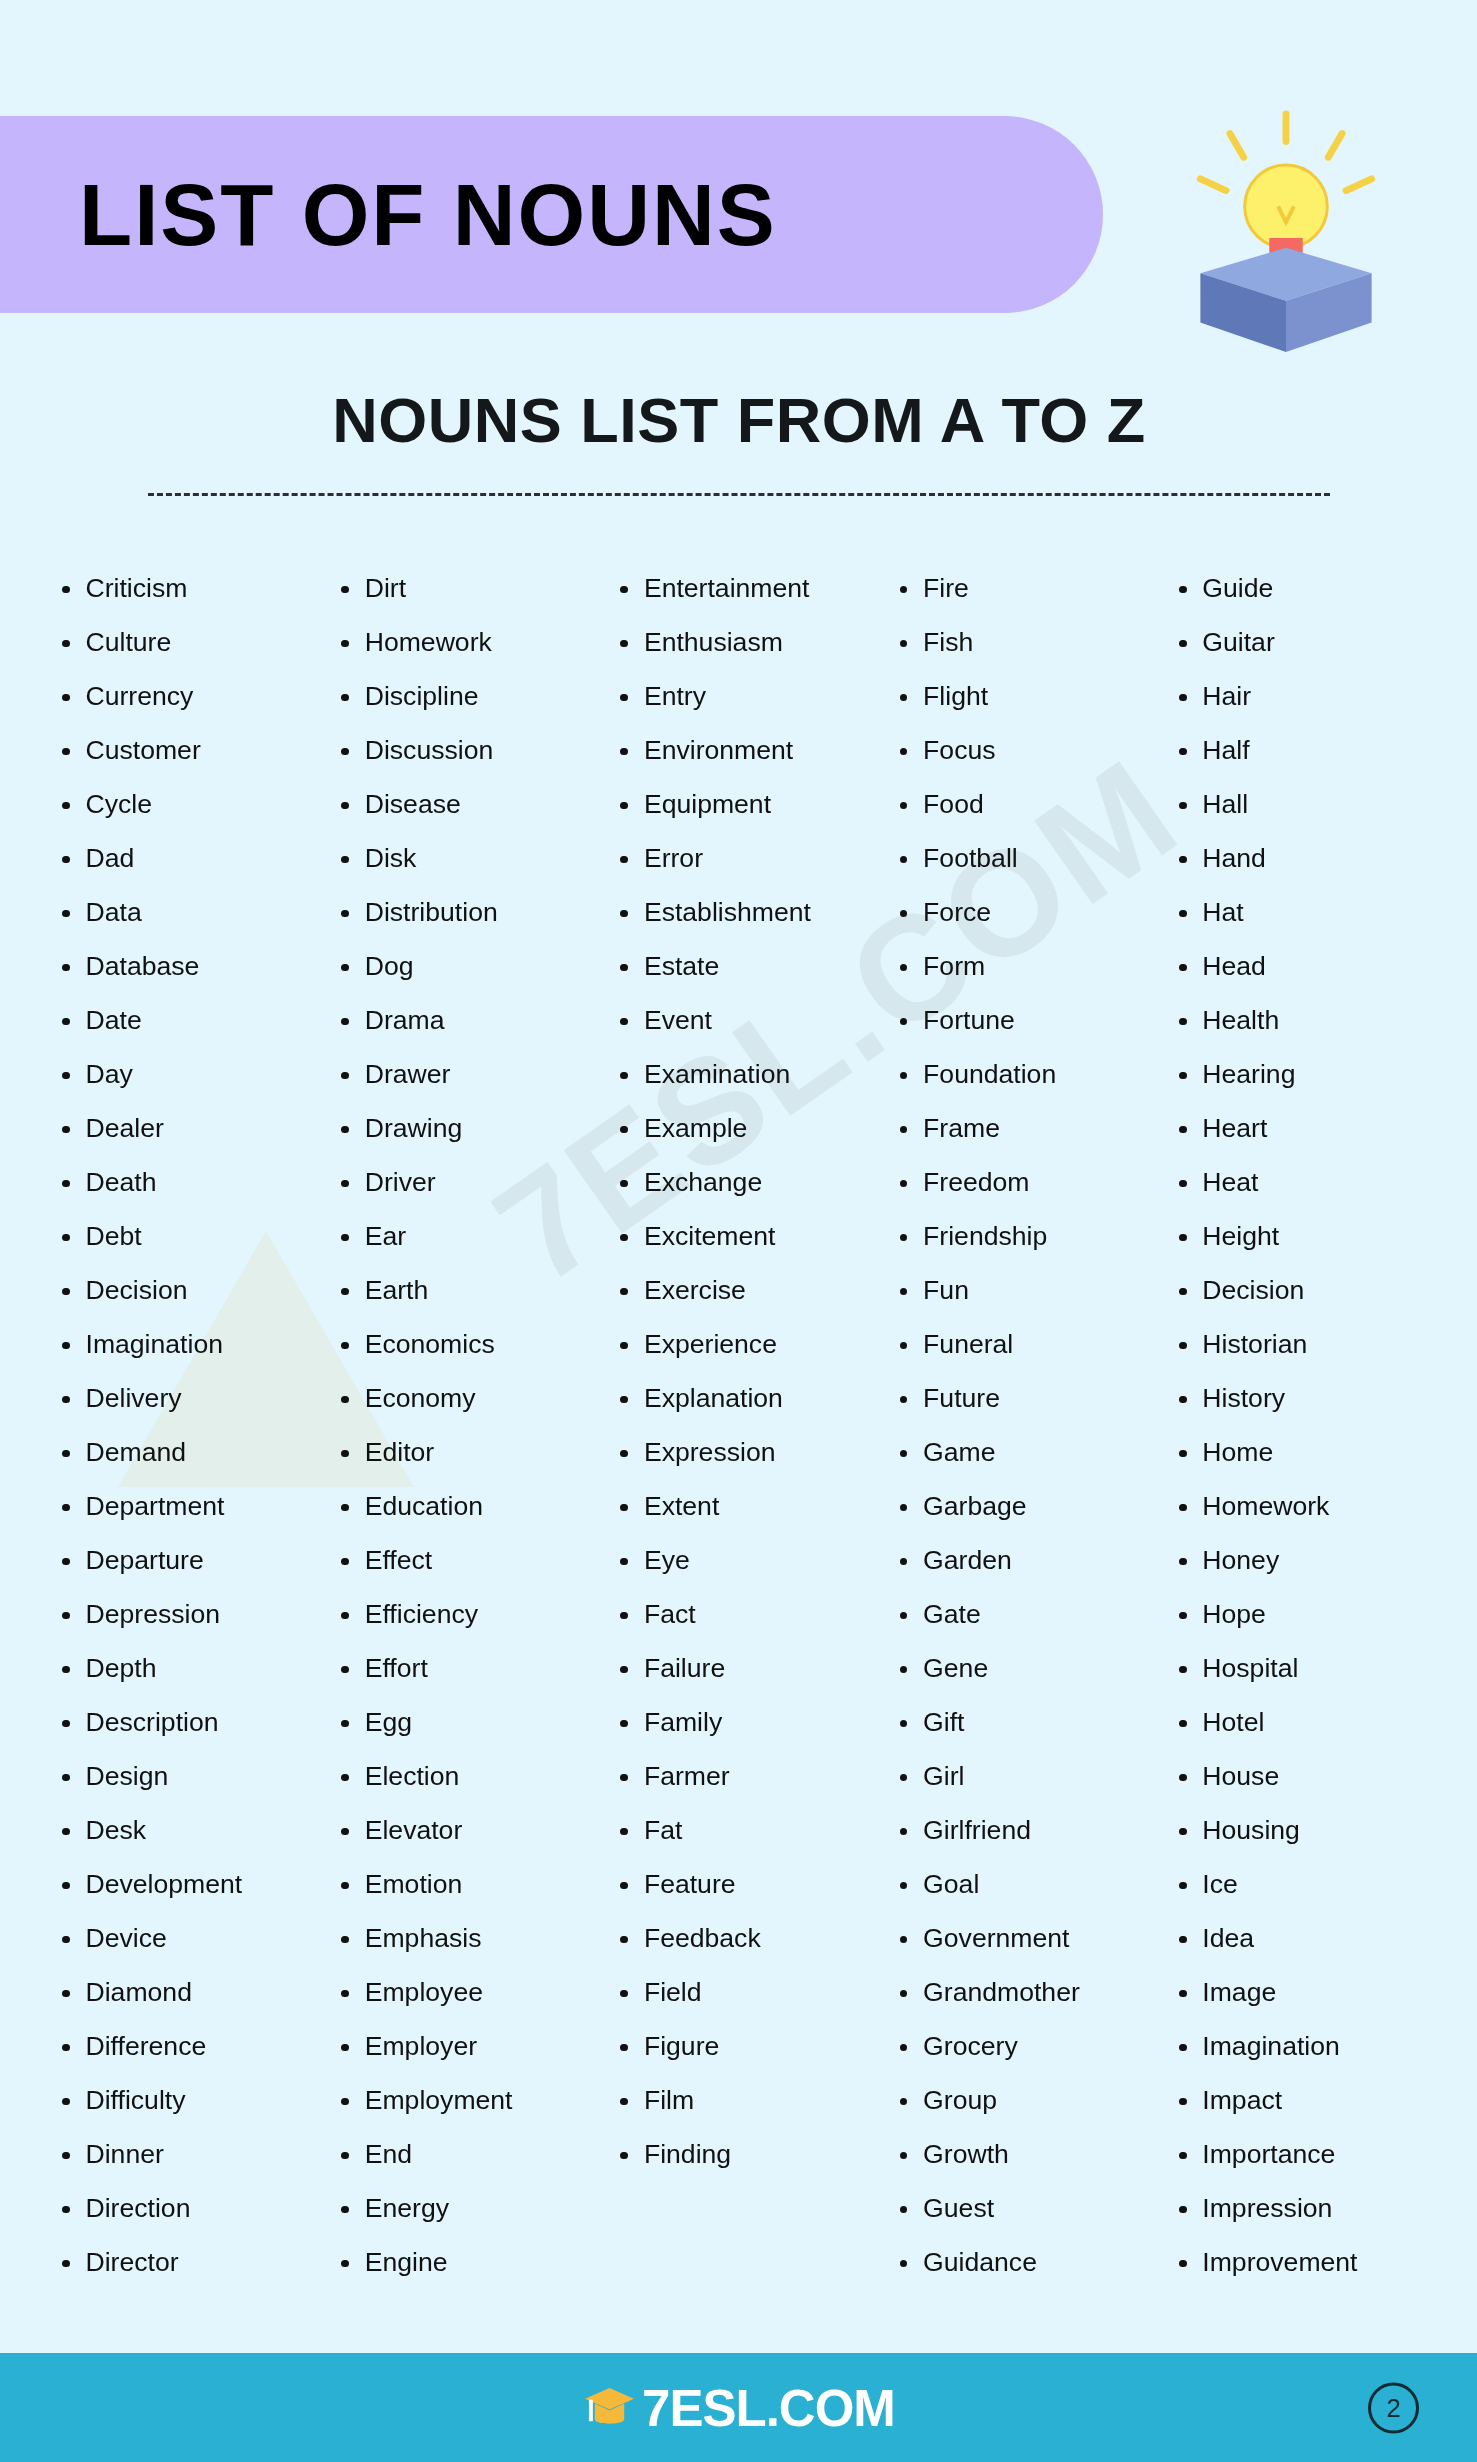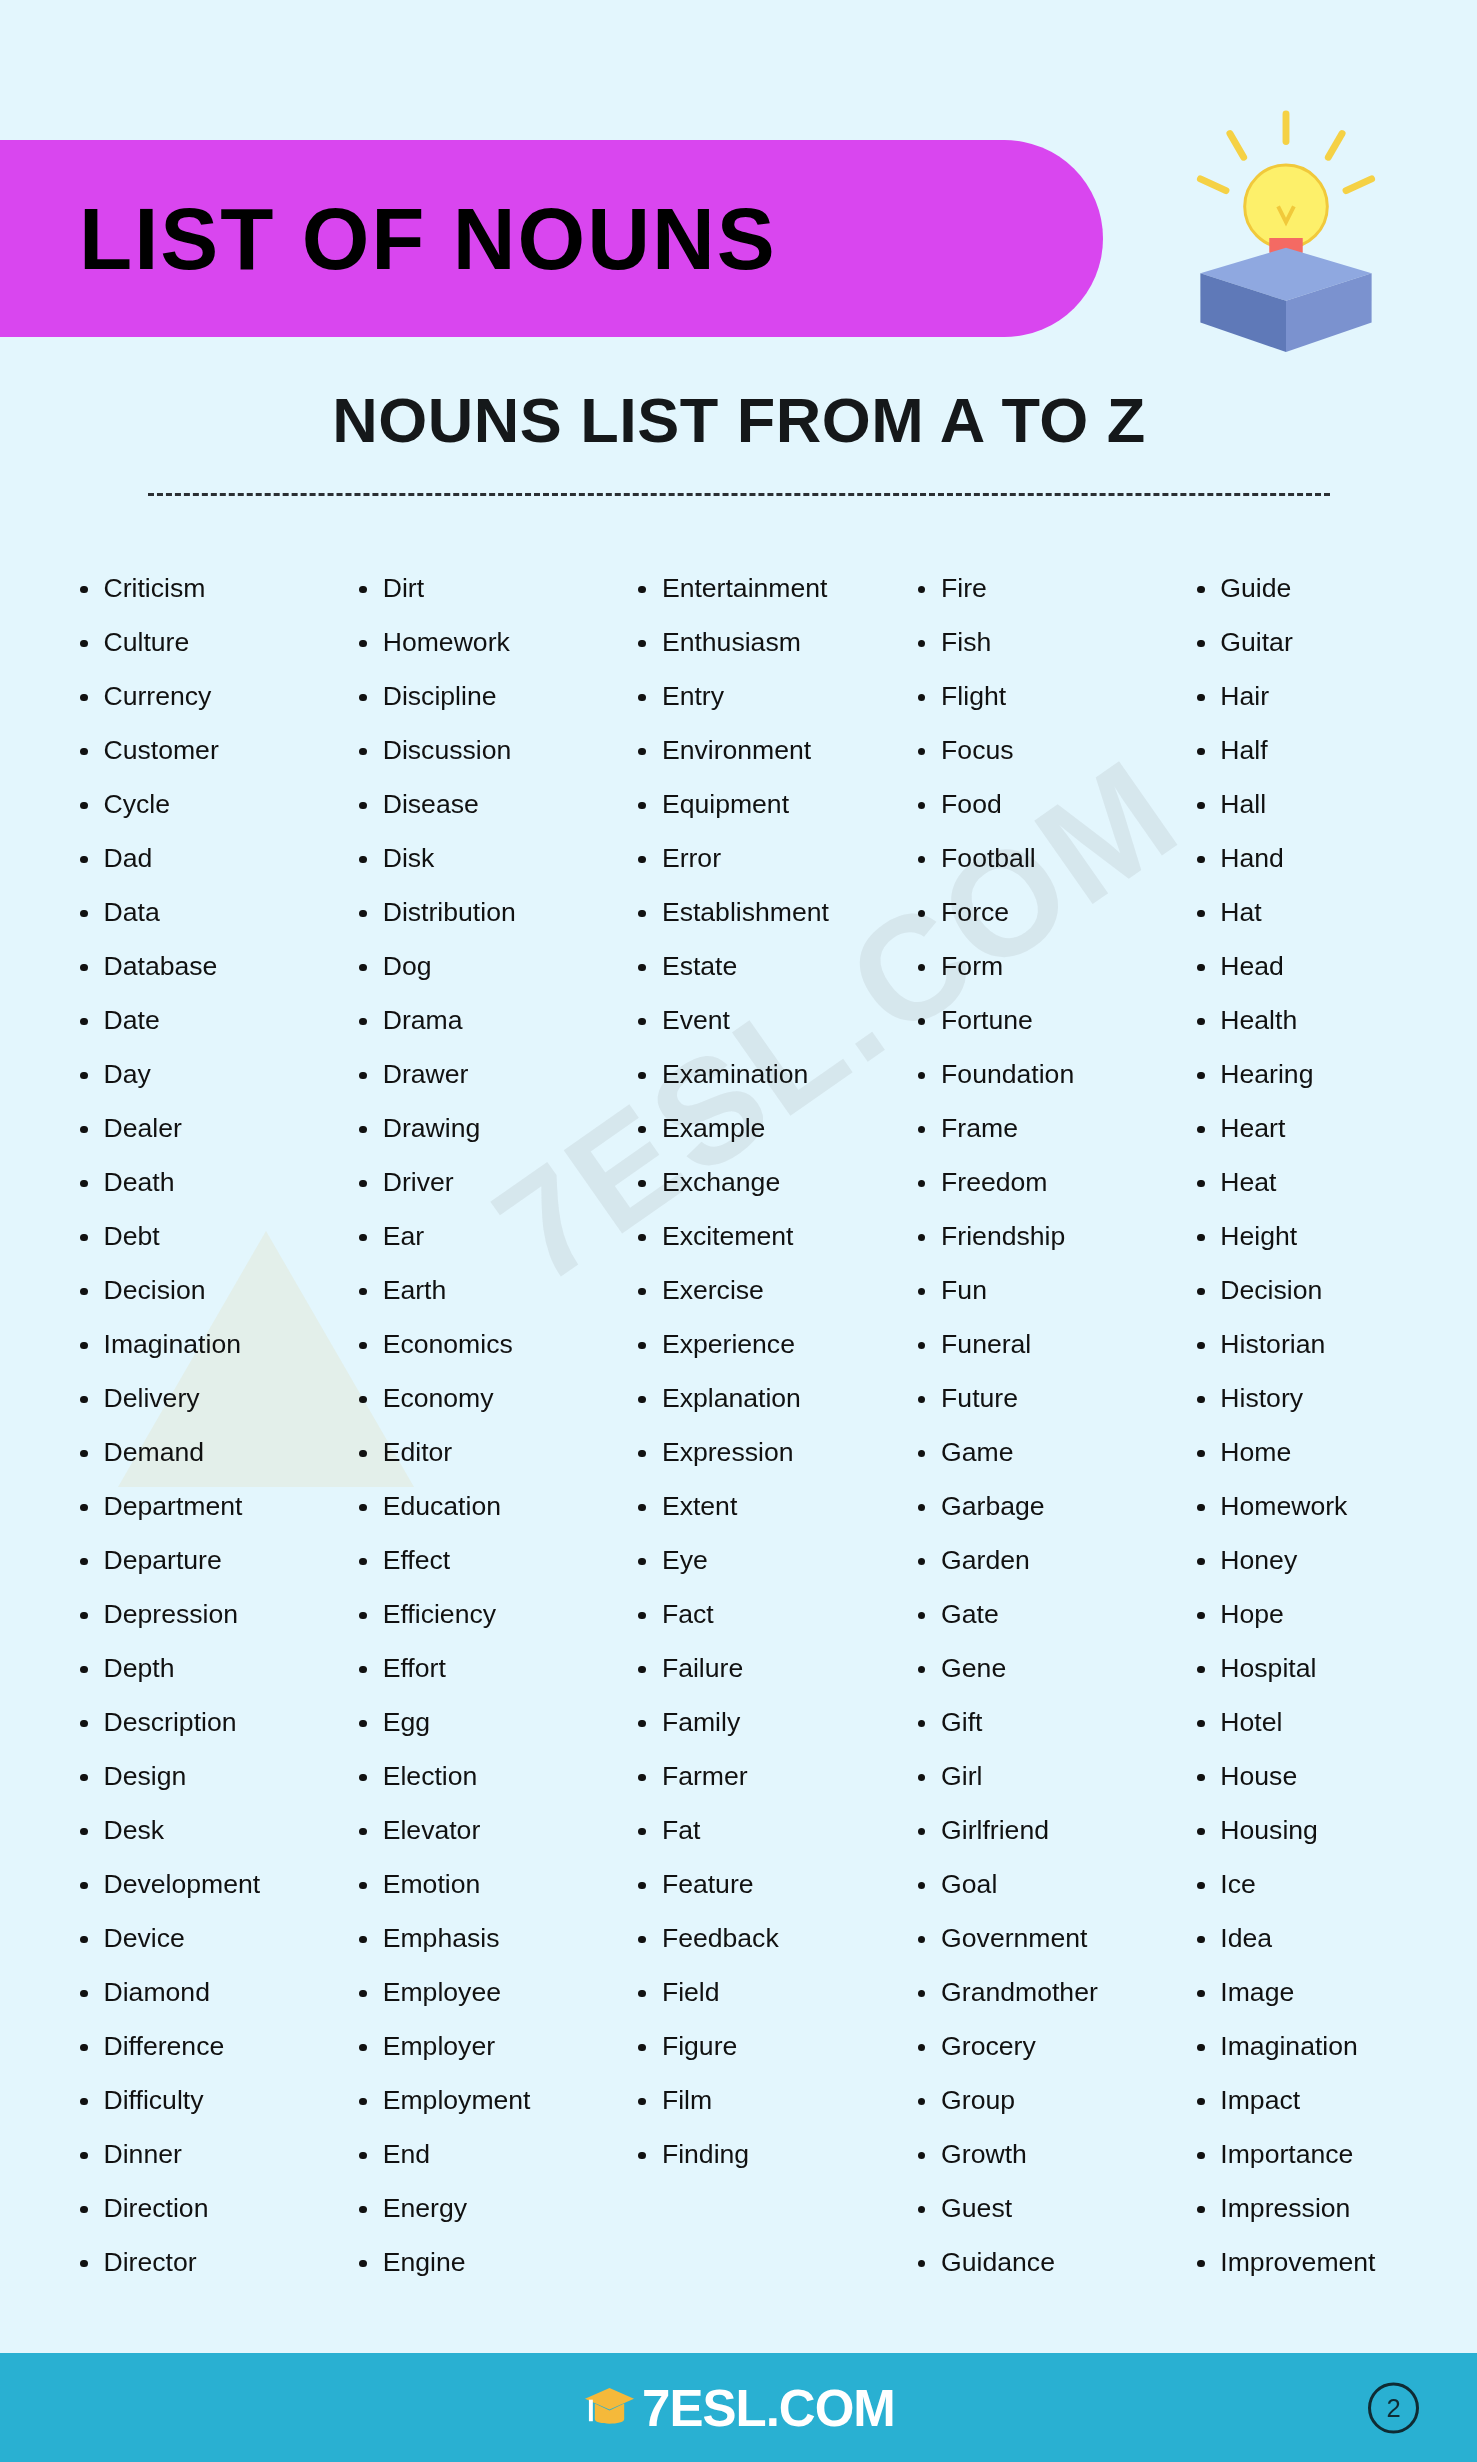--- a/index.html
+++ b/index.html
@@ -15,26 +15,25 @@
     overflow: hidden;
   }
 
   
   .header-banner {
     position: absolute;
     left: 0;
     top: 116px;
     width: 1103px;
     height: 197px;
-    background: #d946ef;
+    background: #c4b5fd;
     border-top-right-radius: 99px;
     border-bottom-right-radius: 99px;
     display: flex;
     align-items: center;
-    margin-top: 24px;
   }
   .header-title {
     font-size: 87px;
     font-weight: bold;
     color: #000;
     letter-spacing: 2px;
     margin-left: 79px;
     line-height: 1;
   }
 
@@ -90,21 +89,21 @@
     height: 256px;
     background: rgba(226, 210, 150, 0.18);
     clip-path: polygon(0 100%, 50% 0, 100% 100%);
     pointer-events: none;
   }
 
   
   .columns {
     position: absolute;
     top: 561px;
-    left: 72px;
+    left: 54px;
     width: 1379px;
     display: flex;
     gap: 17px;
   }
   .col {
     width: 276px;
   }
   ul.word-list {
     list-style: none;
     margin: 0;

